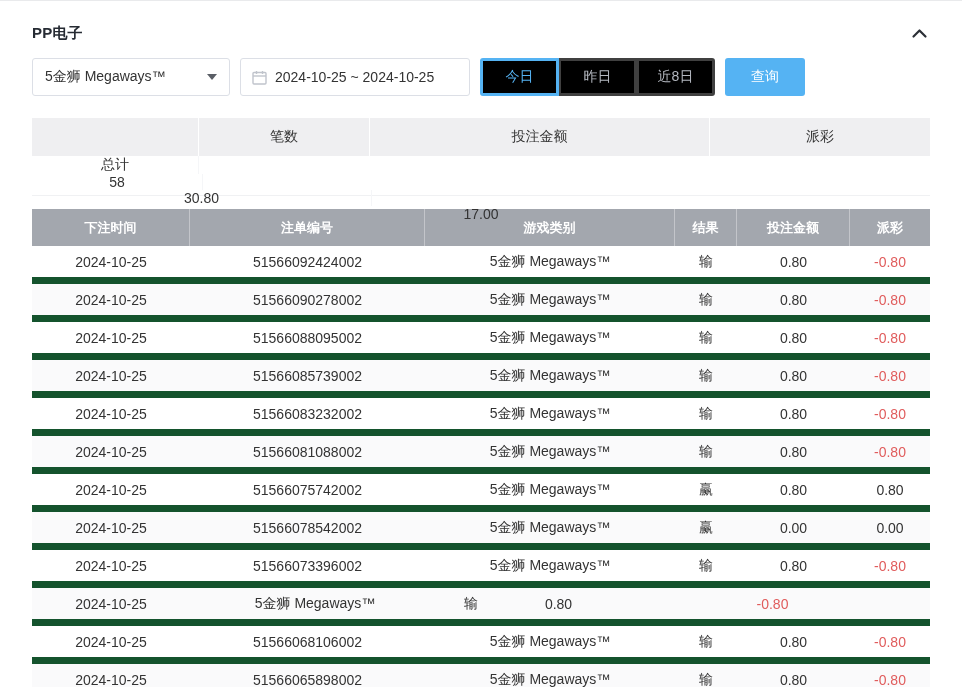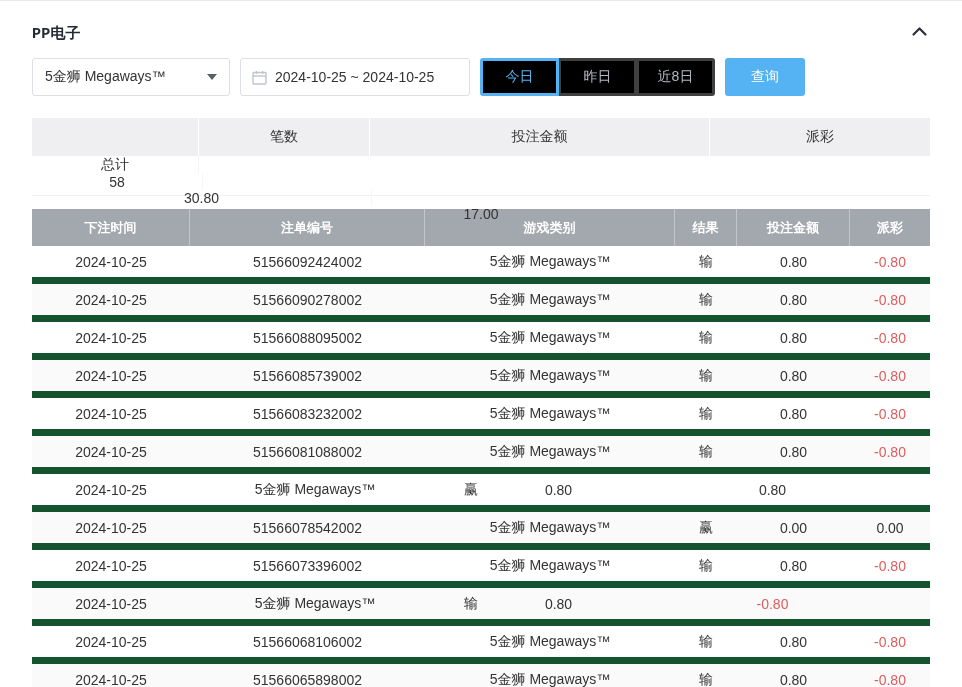--- a/index.html
+++ b/index.html
@@ -5,21 +5,21 @@
   * { margin:0; padding:0; box-sizing:border-box; }
   html,body {
     width:962px; height:687px; overflow:hidden;
     background:#fff; color:#333;
     font-family:"Liberation Sans","DejaVu Sans",sans-serif;
     font-size:14px;
   }
   .page { border-top:1px solid #e9eaec; padding:0 32px; }
 
   
-  .panel-header { display:flex; justify-content:space-between; align-items:flex-start; padding:23px 0 15px;font-family:Liberation Mono, monospace; }
+  .panel-header { display:flex; justify-content:space-between; align-items:center; padding:23px 0 15px; }
   .panel-title { font-size:15px; font-weight:bold; color:#262b33; letter-spacing:.2px; }
   .collapse-btn { background:none; border:none; cursor:pointer; padding:2px; line-height:0; }
 
   
   .filter-row { display:flex; align-items:center; }
   .select-box {
     width:198px; height:38px; border:1px solid #dcdfe6; border-radius:3px;
     display:flex; align-items:center; justify-content:space-between;
     padding:0 12px; background:#fff; cursor:pointer; color:#333;
   }
@@ -190,20 +190,21 @@
         <div class="trow">
           <div class="td c0">2024-10-25</div>
           <div class="td c1">51566081088002</div>
           <div class="td c2">5金狮 Megaways™</div>
           <div class="td c3">输</div>
           <div class="td c4">0.80</div>
           <div class="td c5 neg">-0.80</div>
         </div>
         <div class="trow">
           <div class="td c0">2024-10-25</div>
+          <div class="td c1">51566075742002</div>
           <div class="td c2">5金狮 Megaways™</div>
           <div class="td c3">赢</div>
           <div class="td c4">0.80</div>
           <div class="td c5">0.80</div>
         </div>
         <div class="trow">
           <div class="td c0">2024-10-25</div>
           <div class="td c1">51566078542002</div>
           <div class="td c2">5金狮 Megaways™</div>
           <div class="td c3">赢</div>

